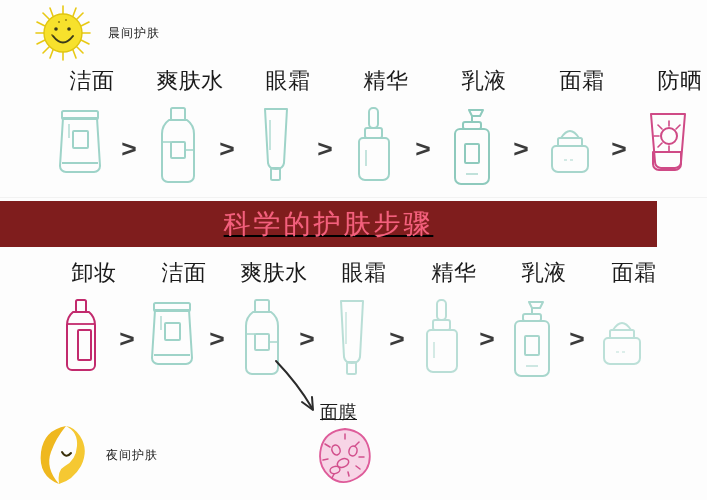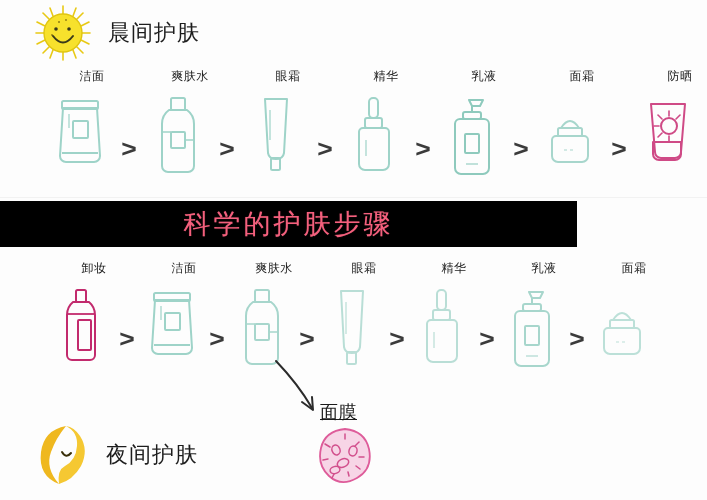--- a/index.html
+++ b/index.html
@@ -26,21 +26,21 @@
     position: absolute;
     display: flex;
     align-items: center;
   }
   .period-header .glyph {
     width: 62px;
     height: 58px;
     flex: 0 0 62px;
   }
   .period-header .period-label {
-    font-size: 22px;
+    font-size: 12px;
     color: #1d1d1d;
     letter-spacing: 1px;
     margin-left: 14px;
     white-space: nowrap;
   }
   #morning-header { left: 32px; top: 4px; }
   #night-header   { left: 36px; top: 424px; }
   #night-header .glyph { width: 56px; height: 62px; flex:0 0 56px; }
 
   
@@ -51,21 +51,21 @@
   }
   #morning-row { left: 38px; top: 70px; }
   #night-row   { left: 44px; top: 262px; }
 
   .step {
     display: flex;
     flex-direction: column;
     align-items: center;
   }
   .step-label {
-    font-size: 12px;
+    font-size: 22px;
     color: #1a1a1a;
     letter-spacing: 0.5px;
     white-space: nowrap;
     line-height: 1;
     margin-bottom: 14px;
     margin-left: 24px;
   }
   .step-icon {
     display: block;
   }
@@ -85,26 +85,27 @@
   #morning-row .step { width: 84px; }
   #morning-row .chevron { width: 14px; text-align: center; }
   #night-row .step { width: 76px; }
   #night-row .chevron { width: 14px; text-align: center; }
 
   
   #banner {
     position: absolute;
     left: 0;
     top: 201px;
-    width: 577px;
+    width: 657px;
     height: 46px;
-    background: #000000;
+    background: #7f1d1d;
     display: flex;
     align-items: center;
     justify-content: center;
+    text-decoration: underline;
   }
   #banner-title {
     font-size: 27px;
     color: #f4607d;
     letter-spacing: 3px;
     font-weight: 500;
     text-shadow: 0 0 1px rgba(244,96,125,0.45);
   }
 
   

